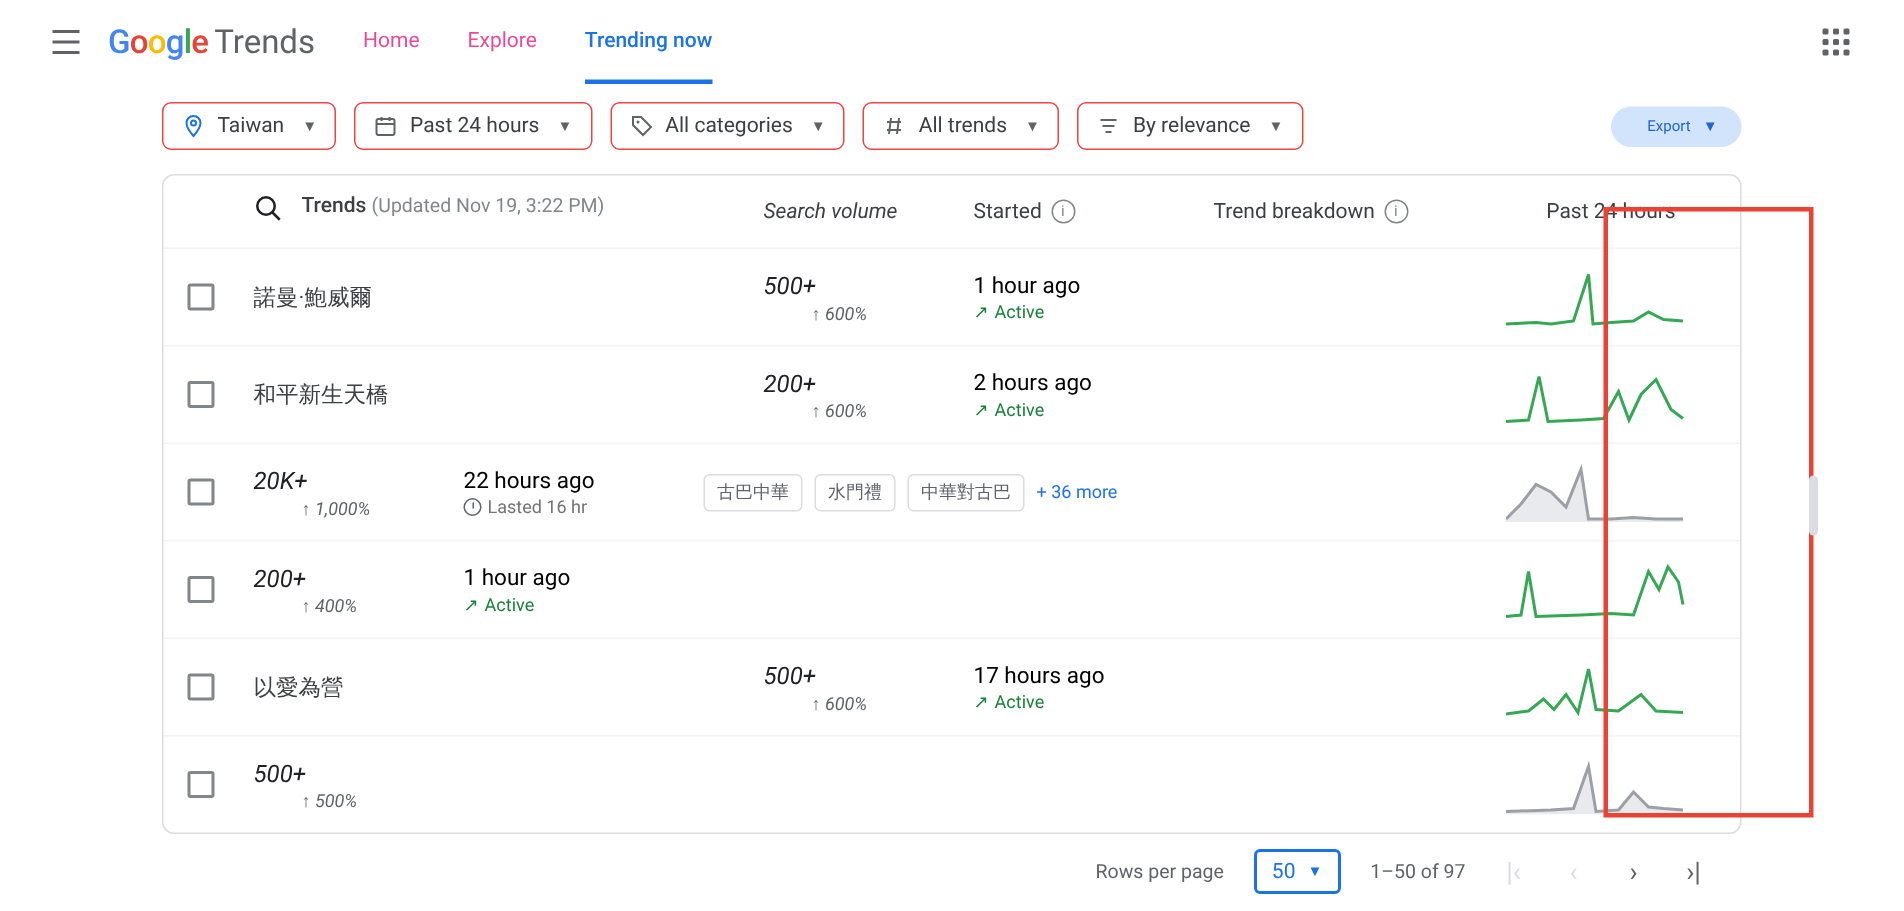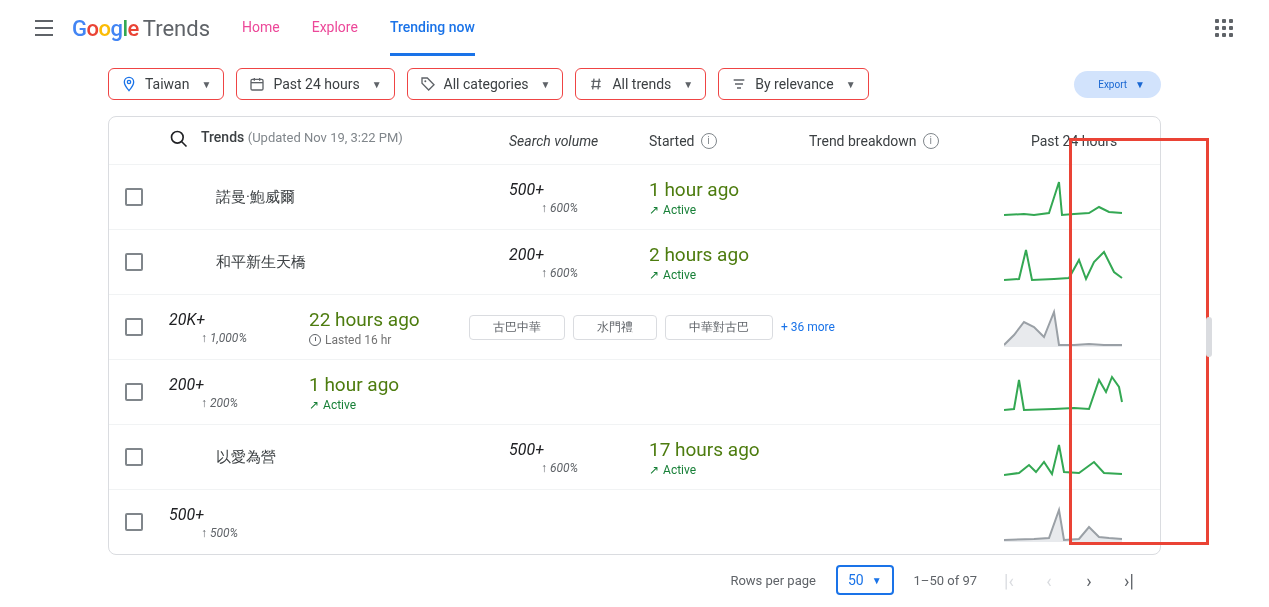--- a/index.html
+++ b/index.html
@@ -34,32 +34,32 @@
 .col-trend { flex: 0 0 340px; display: flex; align-items: flex-start; gap: 12px; }
 .col-volume { flex: 0 0 140px; font-style: italic; }
 .col-started { flex: 0 0 160px; display: flex; align-items: center; gap: 6px; }
 .col-breakdown { flex: 1; display: flex; align-items: center; gap: 6px; }
 .col-spark { flex: 0 0 140px; text-align: center; }
 .thead .col-trend span.upd { color: #80868b; font-size: 13px; font-weight: 400; }
 .info-ic { display: inline-flex; width: 16px; height: 16px; border: 1.5px solid #80868b; border-radius: 50%; align-items: center; justify-content: center; font-size: 10px; color: #80868b; }
 
 .row { display: flex; align-items: center; padding: 12px 16px; border-top: 1px solid #f1f3f4; font-size: 14px; min-height: 56px; }
 .checkbox { width: 18px; height: 18px; border: 2px solid #80868b; border-radius: 2px; cursor: pointer; }
-.trend-term { font-size: 15px; color: #3c4043; margin-left: 47px; }
+.trend-term { font-size: 15px; color: #3c4043; }
 .vol-main { font-size: 16px; color: #202124; }
 .vol-sub { font-size: 12px; color: #5f6368; margin-top: 2px; margin-left: 32px; }
-.started-main { font-size: 19px; color: #4d7c0f; }
+.started-main { font-size: 15px; color: #000000; }
 .started-sub { font-size: 12px; margin-top: 2px; display: flex; align-items: center; gap: 4px; }
 .started-sub.active { color: #188038; }
 .started-sub.lasted { color: #737373; }
 .trend-arrow { color: #188038; font-size: 12px; }
 .clock-ic { width: 12px; height: 12px; border: 1.5px solid #5f6368; border-radius: 50%; position: relative; display: inline-block; }
 .clock-ic::after { content: ''; position: absolute; top: 2px; left: 4.5px; width: 1.5px; height: 4px; background: #5f6368; }
 .breakdown-terms { display: flex; gap: 8px; align-items: center; flex-wrap: wrap; }
-.bd-term { font-size: 12px; color: #5f6368; border: 1px solid #dadce0; padding: 3px 23px; border-radius: 4px; }
+.bd-term { font-size: 12px; color: #5f6368; border: 1px solid #dadce0; padding: 3px 8px; border-radius: 4px; }
 .bd-more { font-size: 12px; color: #1a73e8; cursor: pointer; }
 
 
 .spark-wrap { border: 3px solid #ea4335; position: absolute; top: 138px; right: 60px; width: 140px; height: 407px; pointer-events: none; }
 .spark-cell { width: 120px; height: 40px; }
 .spark-cell svg { width: 100%; height: 100%; }
 .spark-green path { stroke: #34a853; fill: none; stroke-width: 2; }
 .spark-gray path { stroke: #9aa0a6; fill: none; stroke-width: 2; }
 .spark-gray .fill { fill: #e8eaed; stroke: none; }
 
@@ -275,21 +275,21 @@
             </svg>
       </div>
     </div>
   </div>
       <div class="row">
     <div class="col-check">
           <div class="checkbox"></div>
         </div>
     <div class="col-volume">
       <div class="vol-main">200+</div>
-      <div class="vol-sub">↑ 200%</div>
+      <div class="vol-sub">↑ 400%</div>
     </div>
     <div class="col-started" style="display:block">
       <div class="started-main">1 hour ago</div>
       <div class="started-sub active">
             <span class="trend-arrow">↗</span> 
             <span>Active</span>
           </div>
     </div>
     <div class="col-breakdown">
           <div class="breakdown-terms"></div>

